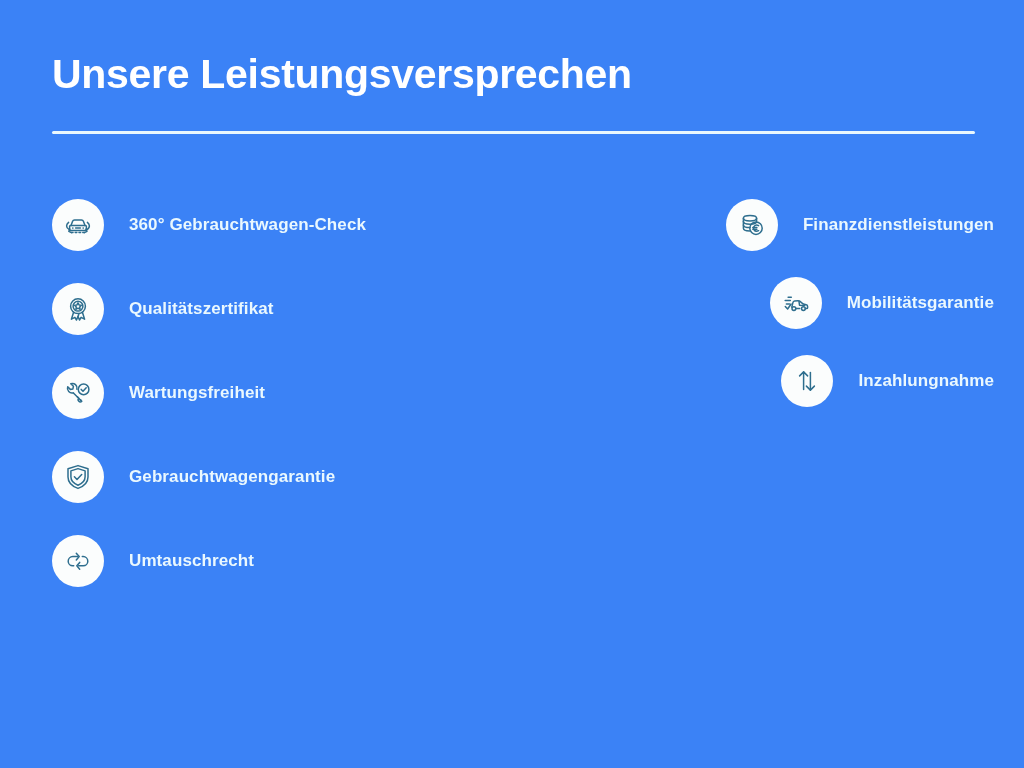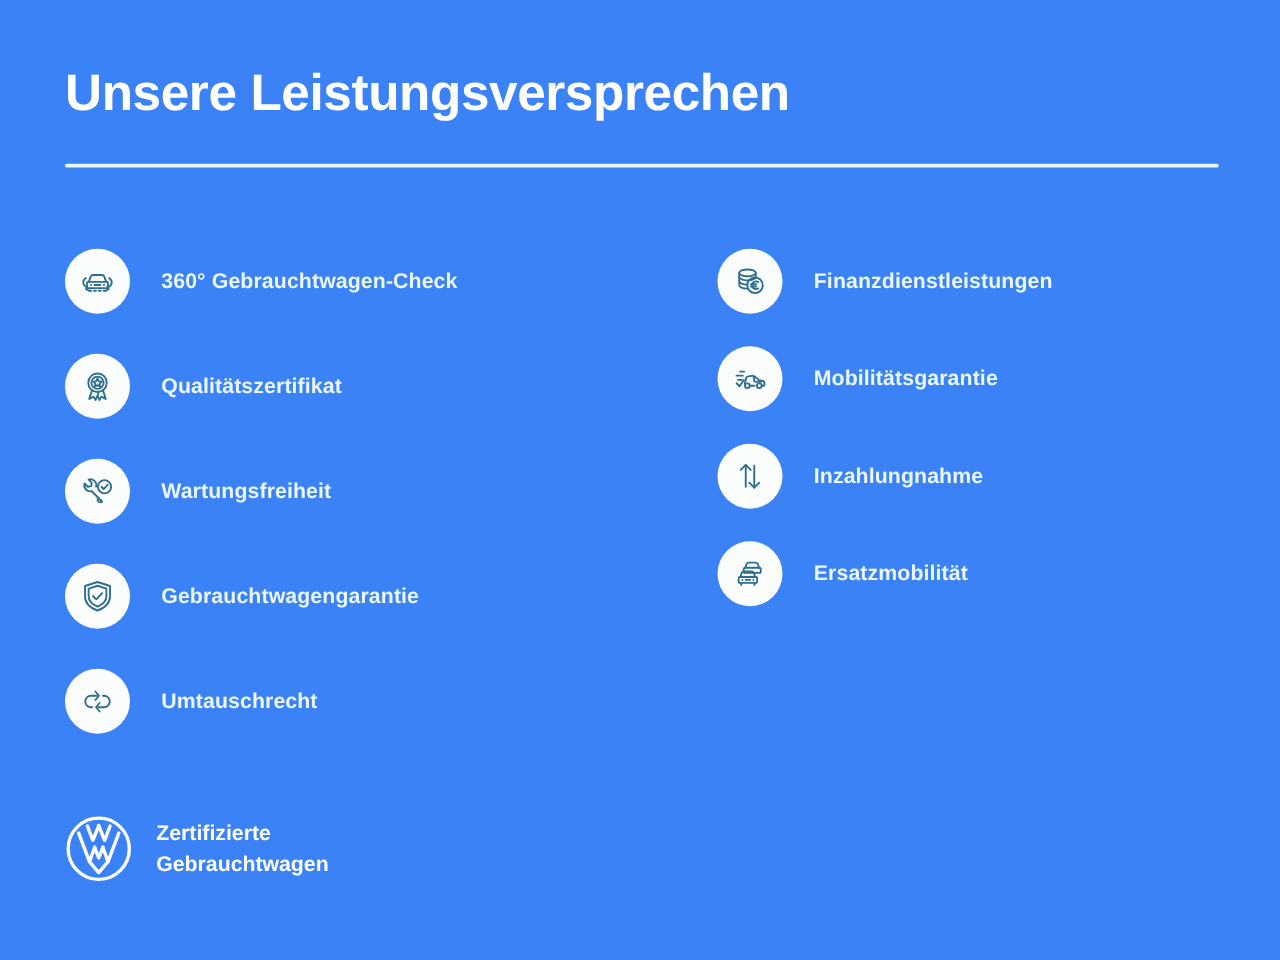--- a/index.html
+++ b/index.html
@@ -57,21 +57,21 @@
     top: 199px;
     width: 1024px;
     display: flex;
   }
   .col {
     display: flex;
     flex-direction: column;
     gap: 26px;
   }
   .col-left  { margin-left: 52px;  width: 470px; gap: 32px; }
-  .col-right { margin-left: 52px;  width: 420px; }
+  .col-right { margin-left: 52px;  width: 420px; align-items: flex-end; }
 
   .benefit {
     display: flex;
     align-items: center;
     height: 52px;
   }
   .icon-badge {
     flex: 0 0 auto;
     width: 52px;
     height: 52px;
@@ -243,51 +243,18 @@
           <svg viewBox="0 0 32 32" fill="none" stroke="#2E6E8E" stroke-width="1.5" stroke-linecap="round" stroke-linejoin="round">
             <path d="M12.6 24.4V6.9"></path>
             <path d="M8.6 10.9l4-4 4 4"></path>
             <path d="M19.4 7.6v17.5"></path>
             <path d="M15.4 21.1l4 4 4-4"></path>
           </svg>
         </span>
         <span class="benefit-label">Inzahlungnahme</span>
       </div>
 
-      <div class="benefit">
-        <span class="icon-badge">
-          <svg viewBox="0 0 32 32" fill="none" stroke="#2E6E8E" stroke-width="1.5" stroke-linecap="round" stroke-linejoin="round">
-            <path d="M12.2 11.2l1.1-3a1.7 1.7 0 0 1 1.6-1.1h5.7a1.7 1.7 0 0 1 1.6 1.1l1.1 3"></path>
-            <path d="M11.9 11.2h11.8a.9.9 0 0 1 .9.9v2.5a.7.7 0 0 1-.7.7H11.7a.7.7 0 0 1-.7-.7v-2.5a.9.9 0 0 1 .9-.9z"></path>
-            <path d="M8.2 18.6l1.2-3.3a1.8 1.8 0 0 1 1.7-1.2h6.2a1.8 1.8 0 0 1 1.7 1.2l1.2 3.3"></path>
-            <path d="M7.9 18.6h12.8a1 1 0 0 1 1 1v2.9a.8.8 0 0 1-.8.8H7.7a.8.8 0 0 1-.8-.8v-2.9a1 1 0 0 1 1-1z"></path>
-            <circle cx="9.9" cy="20.9" r="0.8" fill="#2E6E8E" stroke="none"></circle>
-            <circle cx="18.7" cy="20.9" r="0.8" fill="#2E6E8E" stroke="none"></circle>
-            <path d="M12.5 20.9h3.6"></path>
-            <path d="M9 23.3V25"></path>
-            <path d="M19.6 23.3V25"></path>
-          </svg>
-        </span>
-        <span class="benefit-label">Ersatzmobilität</span>
-      </div>
 
     </div>
   </div>
 
-  <div class="brand">
-    <span class="brand-logo">
-      <svg viewBox="0 0 64 64" fill="none" stroke="#FFFFFF" stroke-width="3" stroke-linecap="round" stroke-linejoin="round">
-        <circle cx="32" cy="32" r="27"></circle>
-        <path d="M32 11.5l-5.2 13.1L22 11.9"></path>
-        <path d="M32 11.5l5.2 13.1L42 11.9"></path>
-        <path d="M14.3 18.2l9.5 25.1 4.6-12.6"></path>
-        <path d="M49.7 18.2l-9.5 25.1-4.6-12.6"></path>
-        <path d="M23.8 43.3L32 53l8.2-9.7"></path>
-        <path d="M28.4 30.7L32 40l3.6-9.3"></path>
-      </svg>
-    </span>
-    <span class="brand-text">
-      <span>Zertifizierte</span><br>
-      <span>Gebrauchtwagen</span>
-    </span>
-  </div>
 
 </div>
 
 </body></html>

